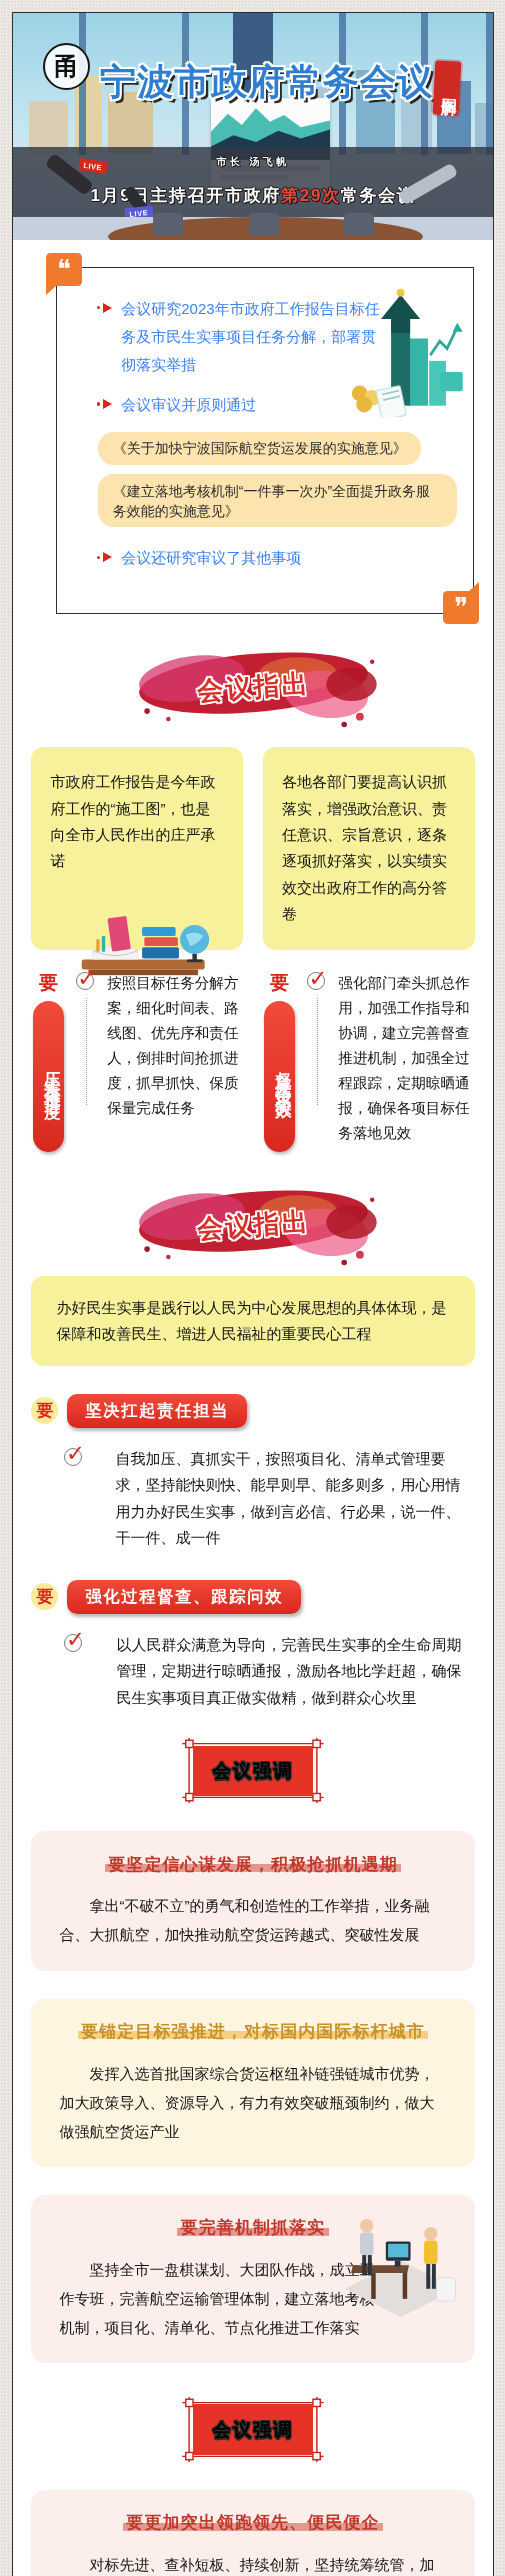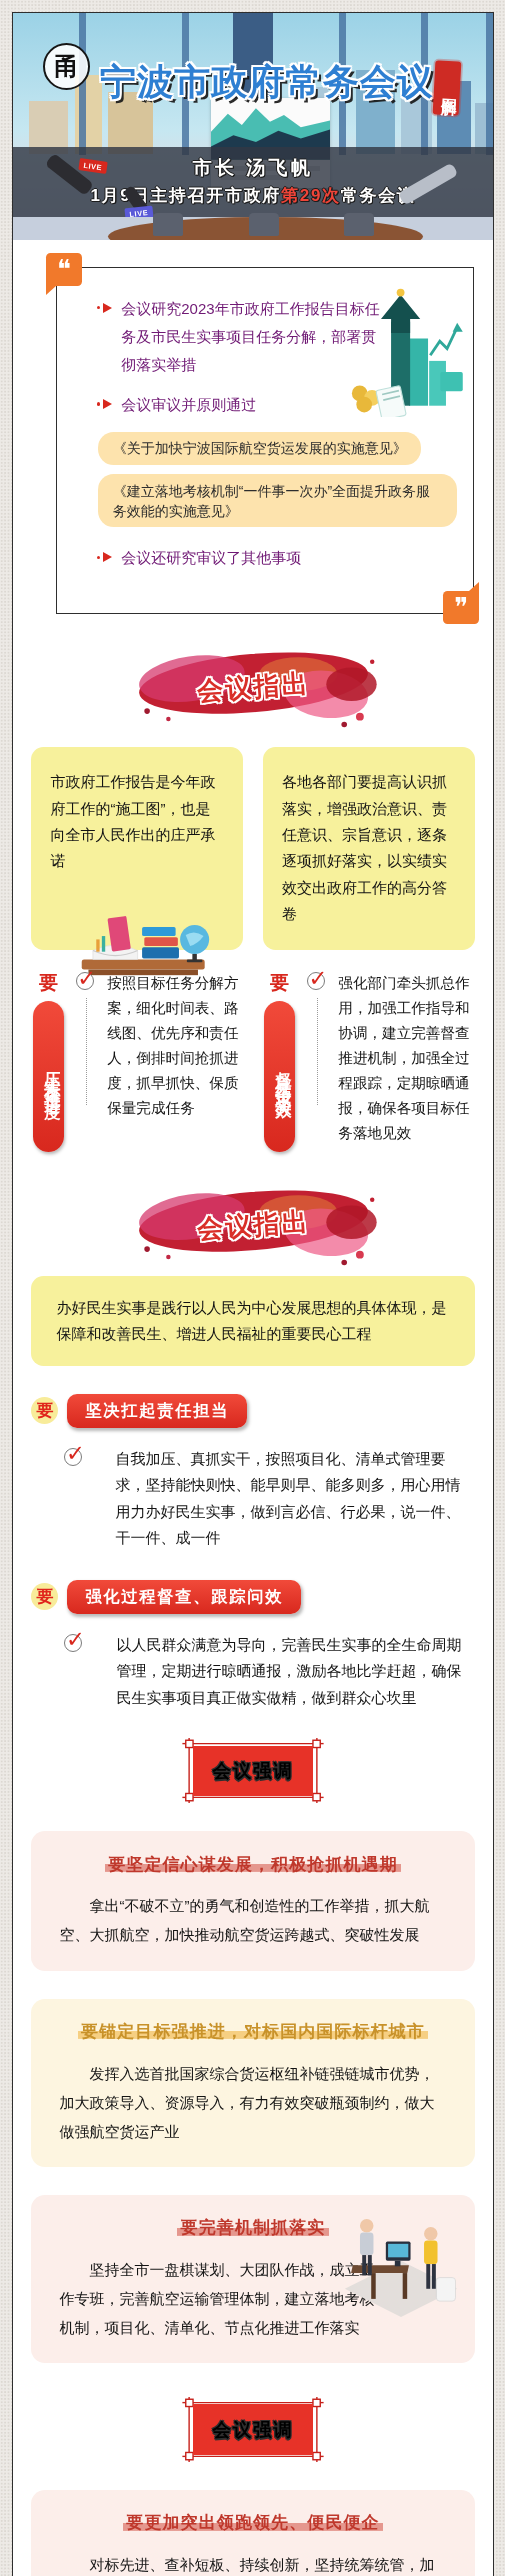--- a/index.html
+++ b/index.html
@@ -31,21 +31,21 @@
     background:rgba(255,255,255,.88);display:flex;align-items:center;justify-content:center;
     font-size:25px;font-weight:900;color:#111;}
   .bigtitle{position:absolute;left:0;right:0;top:45px;text-align:center;font-size:36px;font-weight:900;
     letter-spacing:1.1px;color:#2e7fd2;white-space:nowrap;
     text-shadow:1.7px 0 0 #fff,-1.7px 0 0 #fff,0 1.7px 0 #fff,0 -1.7px 0 #fff,
       1.7px 1.7px 0 #fff,-1.7px -1.7px 0 #fff,1.7px -1.7px 0 #fff,-1.7px 1.7px 0 #fff,3.9px 3.9px 0 rgba(25,25,25,.92);padding-left:28px;}
   .seal{position:absolute;right:33px;top:48px;width:26px;padding:5px 0;background:#ce2b24;border-radius:3.4px;
     transform:rotate(3deg);color:#fff;font-weight:900;font-size:15.7px;line-height:19px;text-align:center;
     writing-mode:vertical-rl;text-orientation:upright;letter-spacing:2.2px;height:44px;
     box-shadow:0 0 0 1.7px rgba(206,43,36,.3);}
-  .mayor{position:absolute;left:0;right:0;top:142px;text-align:center;color:#fff;font-size:19px;font-weight:800;
+  .mayor{position:absolute;left:0;right:0;top:142px;text-align:center;color:#fff;font-size:10px;font-weight:800;
     letter-spacing:3.4px;text-shadow:-1.1px 0 0 #1d1d1d,1.1px 0 0 #1d1d1d,0 1.1px 0 #1d1d1d,0 -1.1px 0 #1d1d1d,1.1px 1.1px 0 #1d1d1d;}
   .meetline{position:absolute;left:0;right:0;top:171px;text-align:center;color:#fff;font-size:17px;font-weight:800;
     letter-spacing:1.7px;text-shadow:-1.1px 0 0 #1d1d1d,1.1px 0 0 #1d1d1d,0 1.1px 0 #1d1d1d,0 -1.1px 0 #1d1d1d,1.1px 1.1px 0 #1d1d1d;}
   .meetline .hl{color:#ef4438;}
   .livetag{position:absolute;color:#fff;font-size:7.3px;font-weight:900;padding:1.7px 4.5px;border-radius:1.7px;letter-spacing:0.6px;}
   .mic{position:absolute;background:#2c2c31;border-radius:5.6px;}
 
   
   .content{padding:0 18px;}
 
@@ -55,21 +55,21 @@
   .qbadge{position:absolute;z-index:3;width:36px;height:33px;background:#f1792b;border-radius:4.5px;
     display:flex;align-items:center;justify-content:center;font-size:26px;line-height:11.2px;color:#fff;font-family:"Liberation Serif","DejaVu Serif",serif;}
   .qbadge.open{left:-11.2px;top:-14.6px;border-bottom-left-radius:0;}
   .qbadge.open::after{content:'';position:absolute;left:0;bottom:-9px;border-left:10px solid #f1792b;border-bottom:9px solid transparent;}
   .qbadge.close{right:-6.7px;bottom:-11.2px;border-top-right-radius:0;}
   .qbadge.close::after{content:'';position:absolute;right:0;top:-9px;border-right:10px solid #f1792b;border-top:9px solid transparent;}
   .qitem{display:flex;gap:9px;margin-bottom:12.4px;align-items:flex-start;}
   .tribullet{display:inline-flex;align-items:center;gap:2.8px;margin-top:7.9px;flex:none;}
   .tribullet .dot{width:3.4px;height:3.4px;border-radius:50%;background:#d8281e;}
   .tribullet .tri{width:0;height:0;border-left:9px solid #d8281e;border-top:5.6px solid transparent;border-bottom:5.6px solid transparent;}
-  .qtext{font-size:15px;line-height:28px;color:#701a75;}
+  .qtext{font-size:15px;line-height:28px;color:#3b82f6;}
   .qitem.narrow .qtext{max-width:264px;}
   .docpill{width:fit-content;max-width:365px;background:#fde3ad;border-radius:15.7px;padding:6.7px 14.6px;
     font-size:14px;line-height:20px;color:#2d2d2d;margin:9px 0 9px 1.1px;}
   .quoteillo{position:absolute;right:7.9px;top:20px;}
 
   
   .banner{position:relative;width:247px;height:84px;margin:0 auto;}
   .banner .btext{position:absolute;left:0;right:0;top:25px;text-align:center;transform:rotate(-4deg);
     font-size:26px;font-weight:900;letter-spacing:2.2px;color:#d92f28;
     text-shadow:-1.7px 0 0 #fff,1.7px 0 0 #fff,0 -1.7px 0 #fff,0 1.7px 0 #fff,1.7px 1.7px 0 #fff,-1.7px -1.7px 0 #fff,1.7px -1.7px 0 #fff,-1.7px 1.7px 0 #fff;}
@@ -377,21 +377,21 @@
             </g>
           </svg>
           <div class="stampbox">
               <span>会议强调</span>
             </div>
         </div>
       </div>
 
       <div class="scard pink">
         <div class="stitle"><span>要坚定信心谋发展，积极抢抓机遇期</span></div>
-        <div class="stext">拿出“不破不立”的勇气和创造性的工作举措，抓大航空、大抓航空，加快推动航空货运跨越式、突破性发展</div>
+        <div class="stext">拿出“不破不立”的勇气和创造性的工作举措，业务融合、大抓航空，加快推动航空货运跨越式、突破性发展</div>
       </div>
 
       <div class="scard cream">
         <div class="stitle"><span>要锚定目标强推进，对标国内国际标杆城市</span></div>
         <div class="stext">发挥入选首批国家综合货运枢纽补链强链城市优势，加大政策导入、资源导入，有力有效突破瓶颈制约，做大做强航空货运产业</div>
       </div>
 
       <div class="scard pink withillo">
         <div class="stitle"><span>要完善机制抓落实</span></div>
         <div class="stext">坚持全市一盘棋谋划、大团队作战，成立工作专班，完善航空运输管理体制，建立落地考核机制，项目化、清单化、节点化推进工作落实</div>

